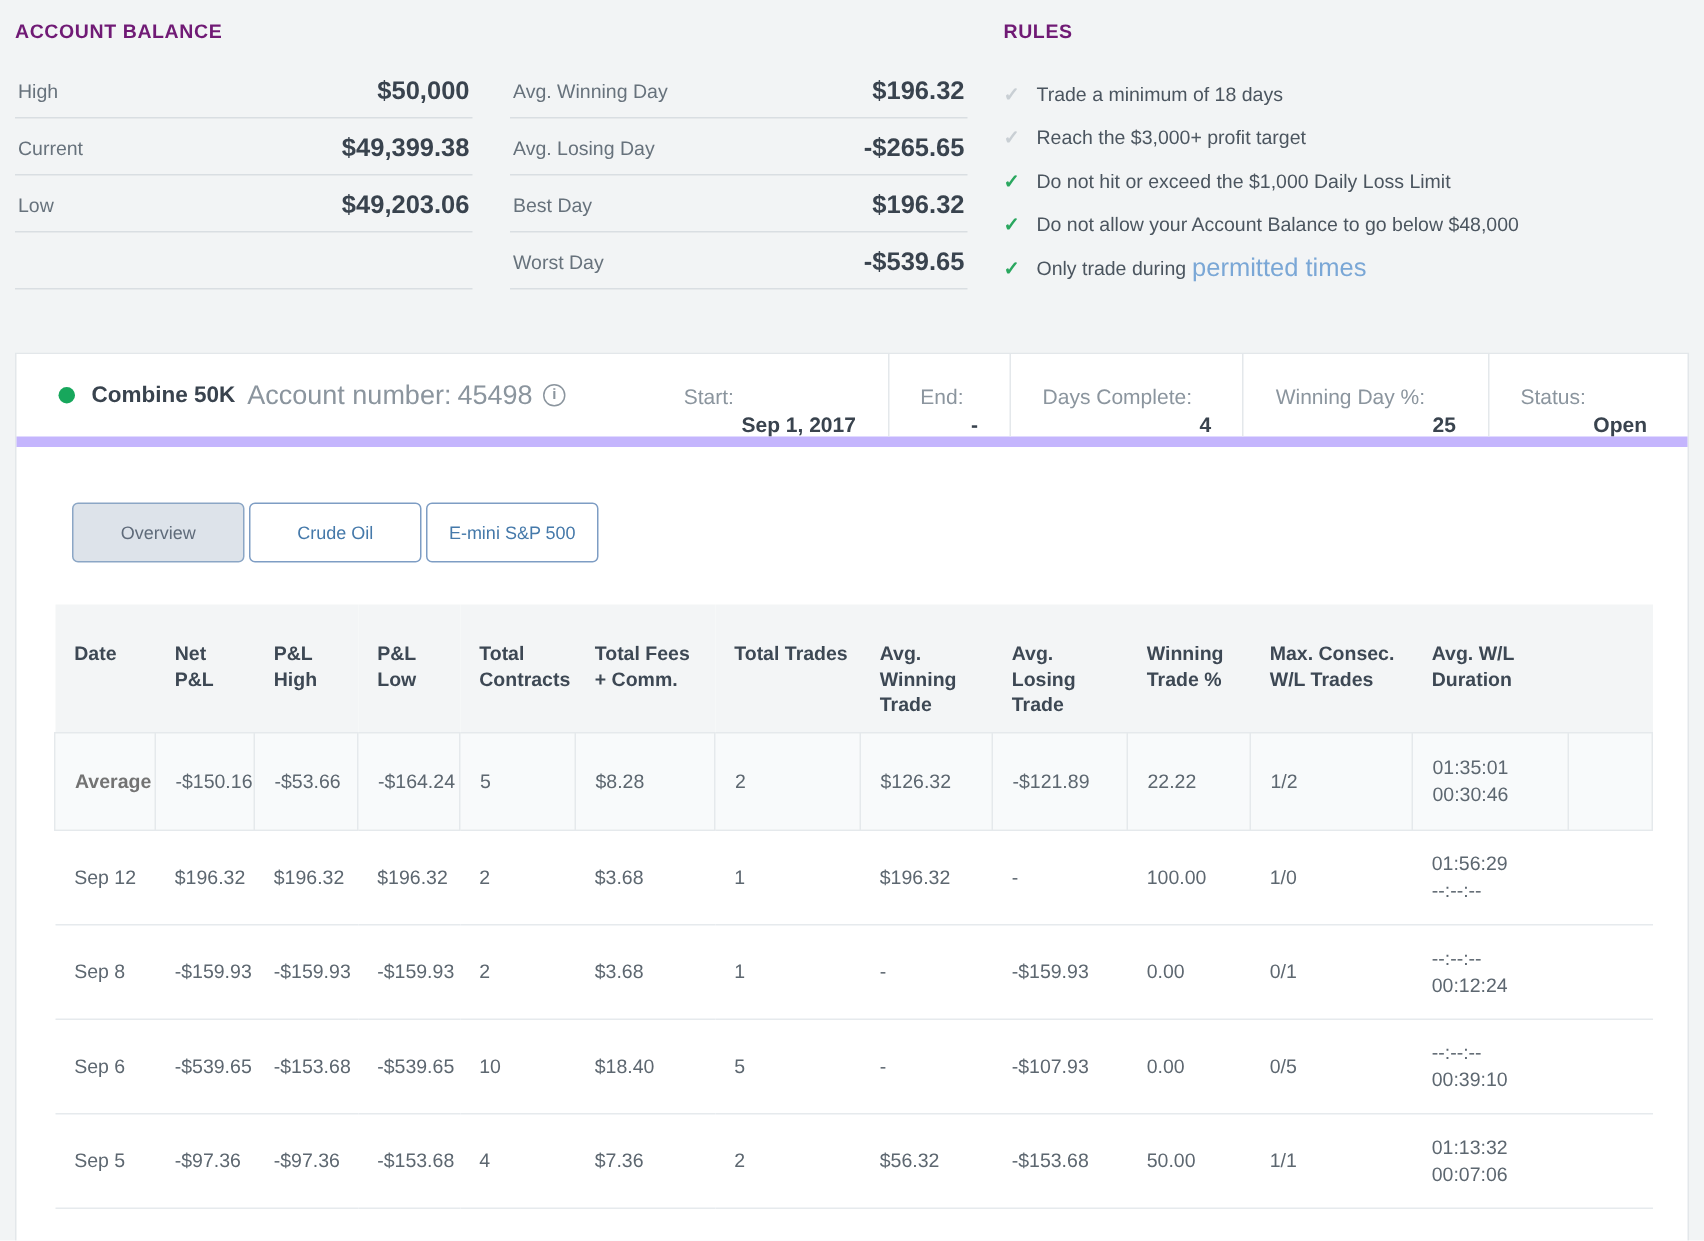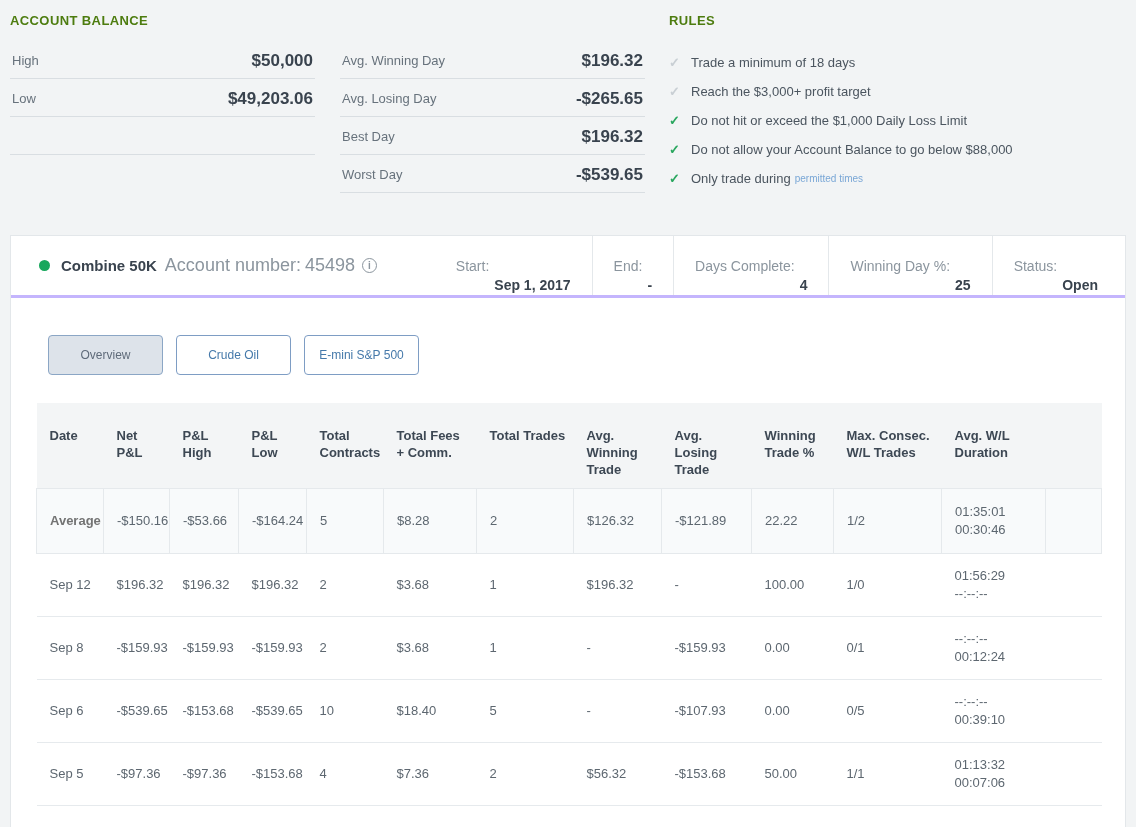--- a/index.html
+++ b/index.html
@@ -12,48 +12,48 @@
     overflow:hidden;
   }
 
   
   .top { display:flex; padding:12px 11px 0 10px; }
   .col-balance { width:305px; }
   .col-days    { width:305px; margin-left:25px; }
   .col-rules   { flex:1; margin-left:24px; }
   .section-title {
     font-size:13px; font-weight:bold; letter-spacing:.4px;
-    color:#4d7c0f; height:29px; line-height:18px;
+    color:#701a75; height:29px; line-height:18px;
   }
   .stat-row {
     display:flex; justify-content:space-between; align-items:flex-end;
     height:38px; padding:0 2px 7px 2px;
     border-bottom:1px solid #d9dee2;
   }
   .stat-label { font-size:13px; color:#67727c; padding-bottom:3px; }
   .stat-value { font-size:17px; font-weight:bold; color:#39434e; }
 
   .rules-list { margin-top:7px; }
   .rule-row { display:flex; align-items:center; height:29px; }
   .rule-check { width:22px; font-size:13px; font-weight:bold; }
   .rule-check.passed  { color:#2aa75f; }
   .rule-check.pending { color:#c9cfd4; }
   .rule-text { font-size:13px; color:#4b555f; }
-  .rule-link { font-size:10px; color:#7aa7d6; margin-left:4px; cursor:pointer; }
+  .rule-link { font-size:17px; color:#7aa7d6; margin-left:4px; cursor:pointer; }
 
   
   .card {
     margin:42px 10px 0 10px;
     background:#ffffff;
     border:1px solid #e3e7ea;
     padding-bottom:34px;
   }
   .card-header {
     height:62px; display:flex; justify-content:space-between; align-items:stretch;
-    border-bottom:3px solid #c4b5fd;
+    border-bottom:7px solid #c4b5fd;
   }
   .combine-left { display:flex; align-items:center; padding-left:28px; }
   .dot { width:11px; height:11px; border-radius:50%; background:#17a75c; margin-right:11px; }
   .combine-name { font-size:15px; font-weight:bold; color:#39434e; margin-right:8px; }
   .account-label { font-size:18px; color:#8b959e; }
   .account-label span:first-child { margin-right:4px; }
   .info-icon {
     display:inline-flex; align-items:center; justify-content:center;
     width:15px; height:15px; margin-left:7px;
     border:1px solid #8b959e; border-radius:50%;
@@ -61,21 +61,21 @@
     cursor:pointer;
   }
   .combine-stats { display:flex; align-items:stretch; }
   .combine-seg { display:flex; align-items:center; padding:0 21px; border-left:1px solid #e4e8eb; }
   .combine-seg:first-child { border-left:none; }
   .combine-seg:last-child { padding-right:27px; }
   .seg-label { font-size:14px; color:#8b959e; margin-right:5px; }
   .seg-value { font-size:14px; font-weight:bold; color:#39434e;margin-top:39px; }
 
   
-  .tabs { display:flex; gap:13px; margin:37px 0 0 37px; }
+  .tabs { display:flex; gap:3px; margin:37px 0 0 37px; }
   .tab {
     width:115px; height:40px; border-radius:4px;
     display:flex; align-items:center; justify-content:center;
     font-size:12px; cursor:pointer;
     background:#ffffff; border:1px solid #7e9dc4; color:#4579aa;
     font-family:"Liberation Sans", sans-serif;
   }
   .tab.active { background:#dde3ea; border:1px solid #8ba6c5; color:#5f6b7a; }
 
   
@@ -105,20 +105,24 @@
 
 <div class="top">
   <div class="col-balance">
     <div class="section-title">ACCOUNT BALANCE</div>
     <div id="account-rows">
         <div class="stat-row">
           <span class="stat-label">High</span>
           <span class="stat-value">$50,000</span>
         </div>
         <div class="stat-row">
+          <span class="stat-label">Current</span>
+          <span class="stat-value">$49,399.38</span>
+        </div>
+        <div class="stat-row">
           <span class="stat-label">Low</span>
           <span class="stat-value">$49,203.06</span>
         </div>
         <div class="stat-row">
           <span class="stat-label"></span>
           <span class="stat-value"></span>
         </div>
       </div>
   </div>
   <div class="col-days">
@@ -152,21 +156,21 @@
         <div class="rule-row">
           <span class="rule-check pending">✓</span>
           <span class="rule-text">Reach the $3,000+ profit target</span>
         </div>
         <div class="rule-row">
           <span class="rule-check passed">✓</span>
           <span class="rule-text">Do not hit or exceed the $1,000 Daily Loss Limit</span>
         </div>
         <div class="rule-row">
           <span class="rule-check passed">✓</span>
-          <span class="rule-text">Do not allow your Account Balance to go below $88,000</span>
+          <span class="rule-text">Do not allow your Account Balance to go below $48,000</span>
         </div>
         <div class="rule-row">
           <span class="rule-check passed">✓</span>
           <span class="rule-text">Only trade during</span>
           <span class="rule-link">permitted times</span>
         </div>
       </div>
   </div>
 </div>
 

